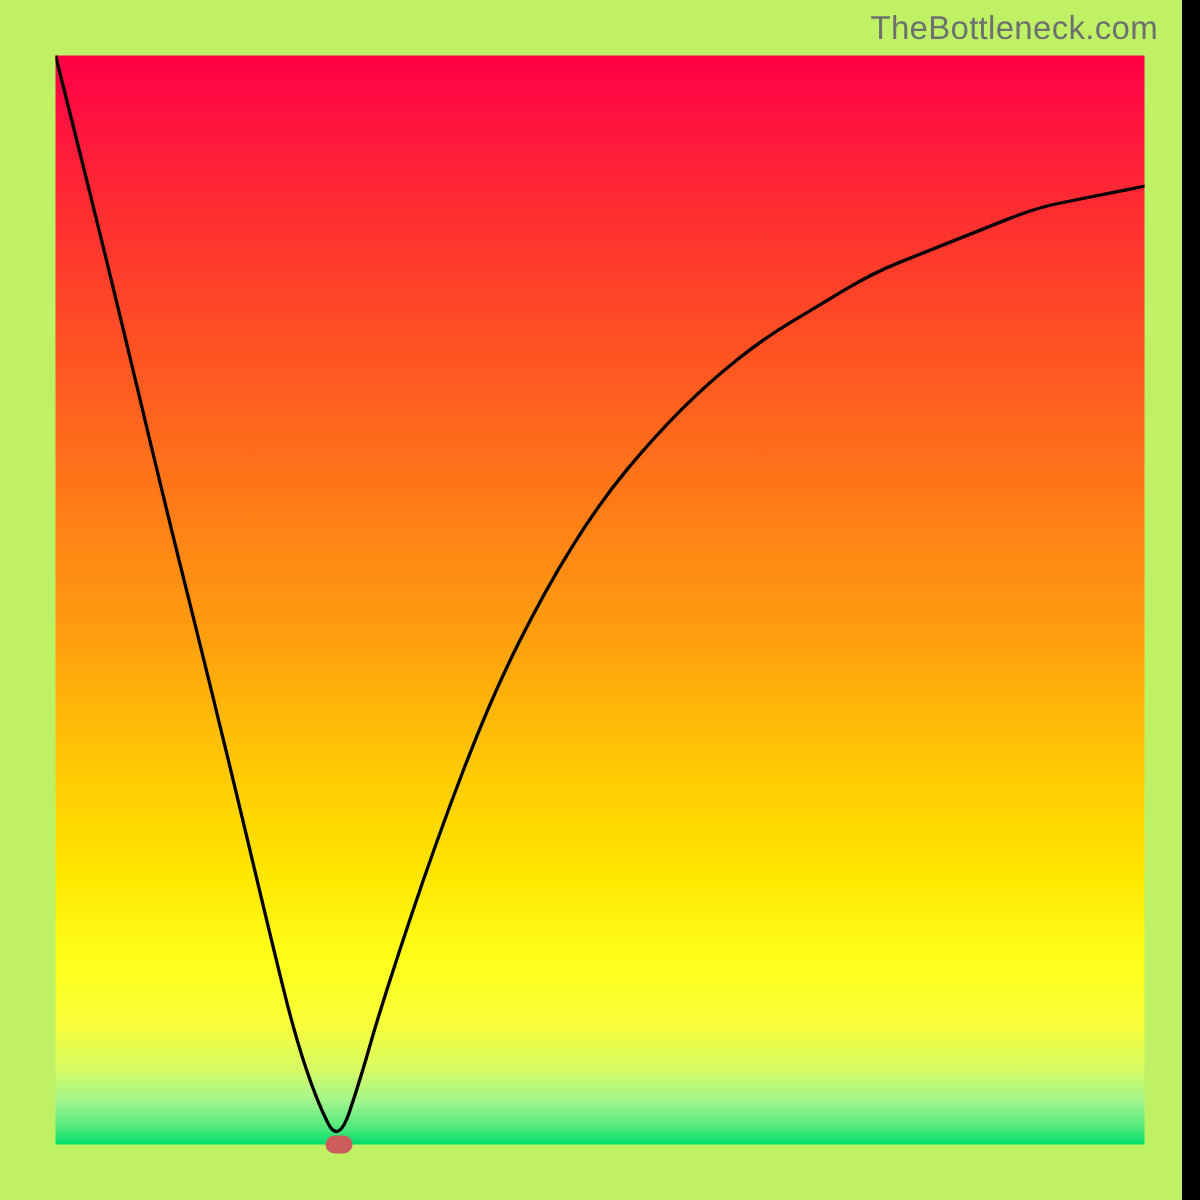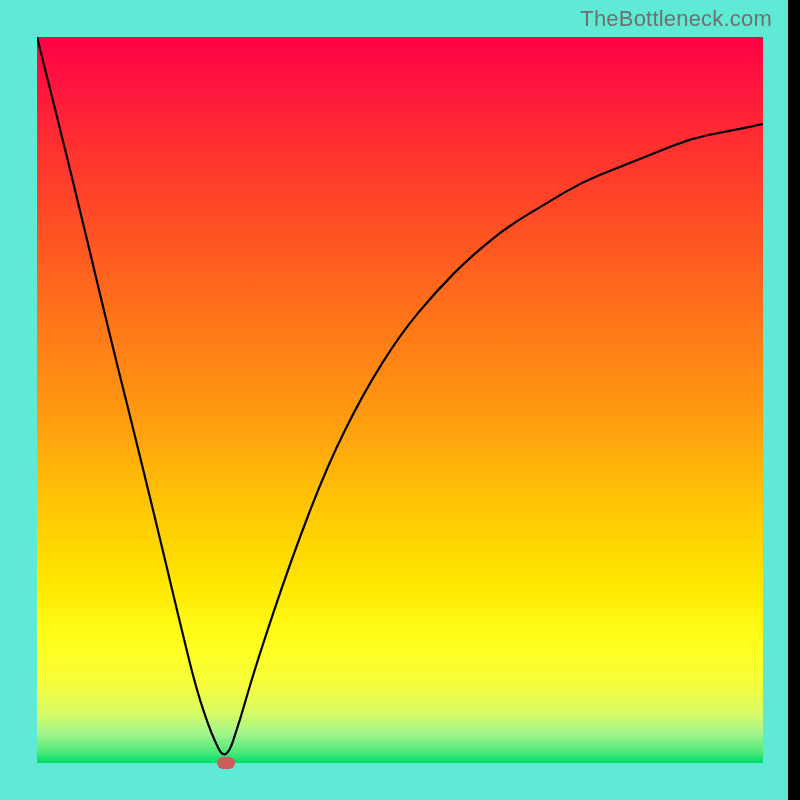--- a/index.html
+++ b/index.html
@@ -8,21 +8,21 @@
     width: 800px;
     height: 800px;
     overflow: hidden;
     background: #000;
     font-family: Arial, Helvetica, sans-serif;
   }
   .frame {
     position: relative;
     width: 788px;
     height: 800px;
-    background: #5eead4;
+    background: #bef264;
     text-align: center;
   }
   .plot-area {
     position: absolute;
     left: 37px;
     top: 37px;
     width: 726px;
     height: 726px;
     
     background: linear-gradient(

